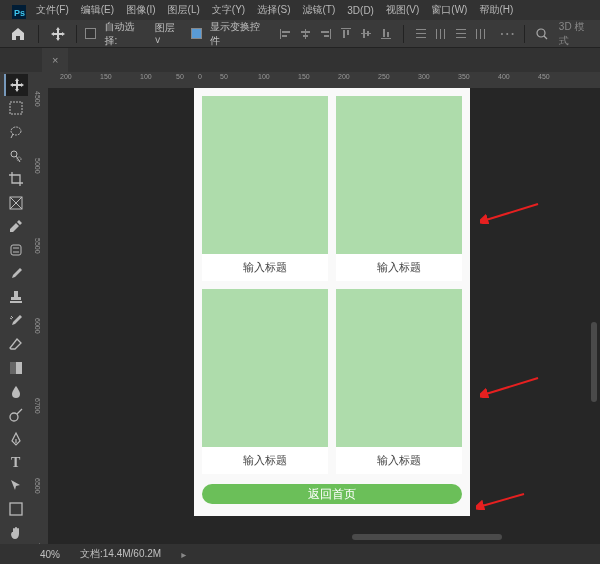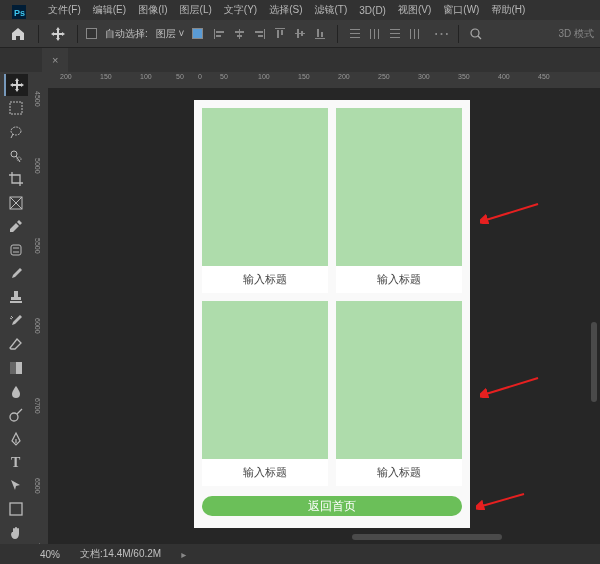--- a/index.html
+++ b/index.html
@@ -1,19 +1,19 @@
 <!DOCTYPE html>
 <html><head>
 <meta charset="utf-8">
 <style>
 * { margin: 0; padding: 0; box-sizing: border-box; }
 body { width: 600px; height: 564px; background: #1e1e1e; font-family: "Microsoft YaHei", sans-serif; overflow: hidden; position: relative; user-select: none; }
 
 .menubar { height: 20px; background: #323232; display: flex; align-items: center; padding: 0 8px; gap: 4px; }
-.menubar .logo { width: 14px; height: 14px; margin-right: 18px; }
+.menubar .logo { width: 14px; height: 14px; margin-right: 6px; }
 .menubar span { color: #b8b8b8; font-size: 10px; padding: 2px 4px; cursor: default; }
 
 .optbar { height: 28px; background: #3a3a3a; display: flex; align-items: center; padding: 0 6px; gap: 8px; border-bottom: 1px solid #222; }
 .home { width: 24px; height: 24px; display: flex; align-items: center; justify-content: center; }
 .move-tool-opt { width: 22px; height: 22px; display: flex; align-items: center; justify-content: center; }
 .checkbox { width: 11px; height: 11px; border: 1px solid #888; background: #333; }
 .checkbox.checked { background: #5a9bd5; }
 .opt-label { color: #c0c0c0; font-size: 10px; }
 .dropdown { display: inline-flex; align-items: center; gap: 3px; color: #c0c0c0; font-size: 10px; }
 .align-btn { width: 18px; height: 18px; display: flex; align-items: center; justify-content: center; }
@@ -29,21 +29,21 @@
 .toolbar .tool { width: 24px; height: 22px; display: flex; align-items: center; justify-content: center; cursor: pointer; }
 .toolbar .tool.sel { background: #1e1e1e; border-left: 2px solid #79b; padding-left: 0; }
 
 .canvas-area { flex: 1; background: #262626; position: relative; overflow: hidden; }
 .ruler-h { position: absolute; top: 0; left: 16px; right: 0; height: 16px; background: #3a3a3a; font-size: 7px; color: #999; overflow: hidden; }
 .ruler-h span { position: absolute; top: 1px; }
 .ruler-v { position: absolute; top: 16px; left: 0; bottom: 0; width: 16px; background: #3a3a3a; font-size: 7px; color: #999; overflow: hidden; }
 .ruler-v span { position: absolute; left: 2px; writing-mode: vertical-lr; }
 .ruler-corner { position: absolute; top: 0; left: 0; width: 16px; height: 16px; background: #3a3a3a; }
 
-.canvas { position: absolute; top: 28px; left: 162px; width: 276px; background: #f9f9f9; padding: 0 8px 12px 8px; }
+.canvas { position: absolute; top: 16px; left: 162px; width: 276px; background: #f9f9f9; padding: 0 8px 12px 8px; }
 .grid { display: grid; grid-template-columns: 1fr 1fr; gap: 8px; margin-top: 8px; }
 .card { background: #fff; }
 .card .img { background: #aedcab; width: 100%; height: 158px; }
 .card-title { text-align: center; font-size: 11px; color: #444; padding: 6px 0; background: #fff; }
 .cta { margin-top: 10px; height: 20px; background: #6bbf59; border-radius: 14px; display: flex; align-items: center; justify-content: center; color: #fff; font-size: 12px; }
 
 .arrow { position: absolute; width: 0; height: 0; }
 .arrow svg { display: block; }
 
 .statusbar { position: absolute; bottom: 0; left: 0; right: 0; height: 20px; background: #323232; display: flex; align-items: center; padding-left: 40px; gap: 20px; font-size: 10px; color: #c0c0c0; }
@@ -90,20 +90,21 @@
   <div class="move-tool-opt">
     <svg width="16" height="16" viewBox="0 0 16 16">
         <path d="M8 1l2 3H9v3h3V6l3 2-3 2V9H9v3h1l-2 3-2-3h1V9H4v1L1 8l3-2v1h3V4H6l2-3z" fill="#d0d0d0"></path>
       </svg>
   </div>
   <div class="sep"></div>
   <div class="checkbox"></div>
   <span class="opt-label">自动选择:</span>
   <span class="dropdown">图层 ˅</span>
   <div class="checkbox checked"></div>
+  <span class="opt-label">显示变换控件</span>
   <div class="optbar-group">
     <span class="align-btn">
         <svg width="14" height="14">
           <rect x="1" y="2" width="1" height="10" fill="#888"></rect>
           <rect x="3" y="4" width="8" height="2" fill="#888"></rect>
           <rect x="3" y="8" width="5" height="2" fill="#888"></rect>
         </svg>
       </span>
     <span class="align-btn">
         <svg width="14" height="14">

